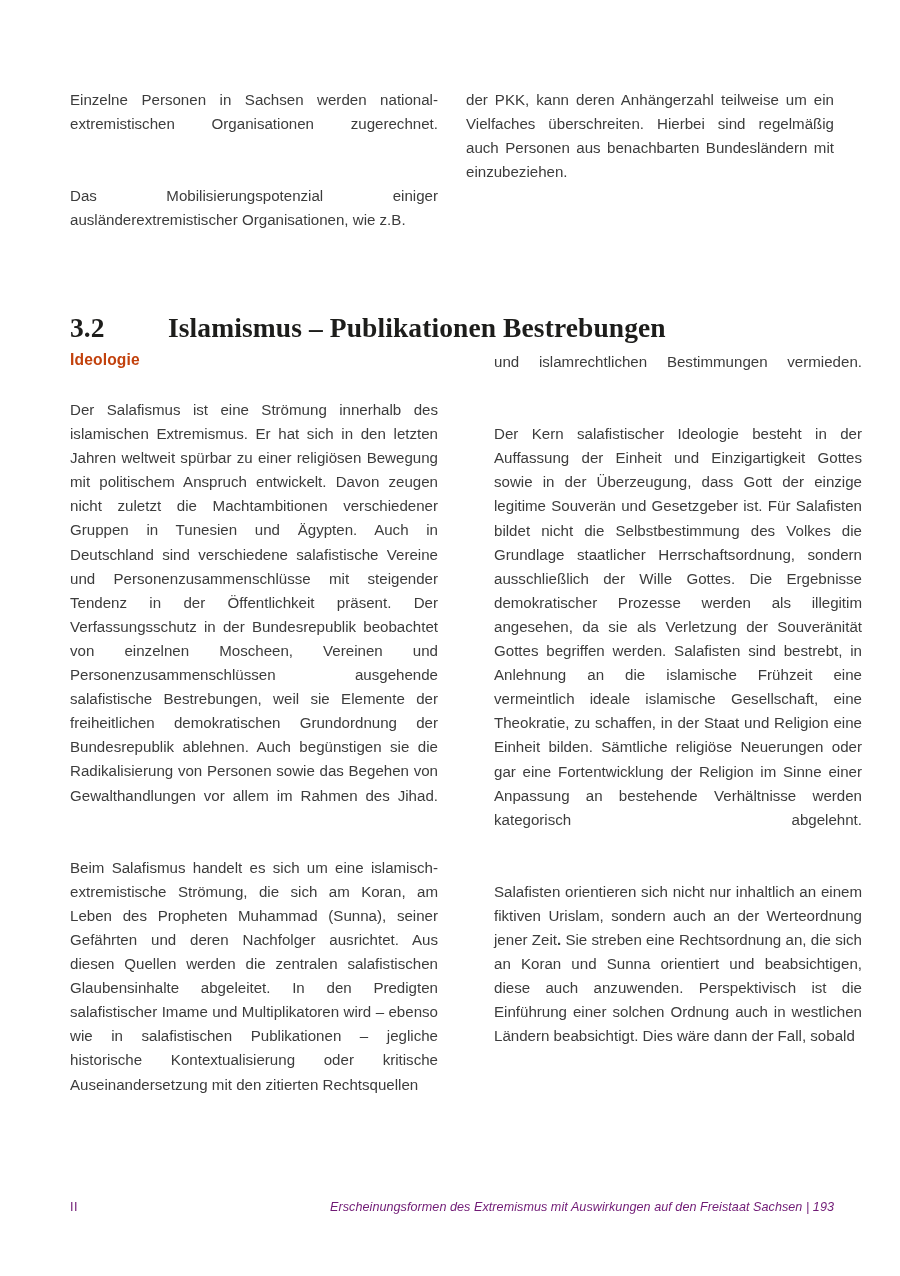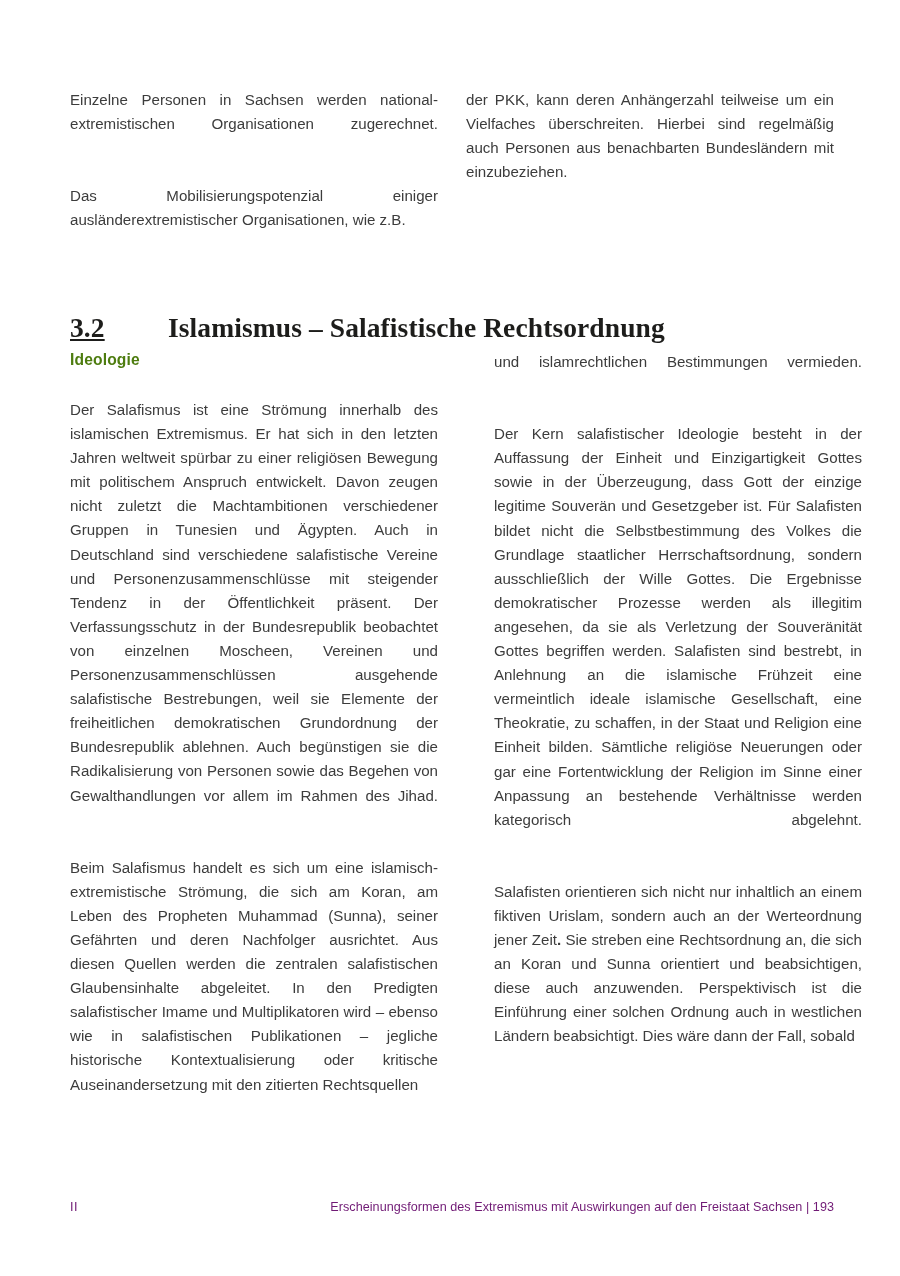--- a/index.html
+++ b/index.html
@@ -70,32 +70,31 @@
     font-size: 27.5px;
     line-height: 34px;
     font-weight: 700;
     color: #1d1d1b;
     letter-spacing: 0.1px;
     white-space: nowrap;
   }
   .section-heading .num {
     display: inline-block;
     width: 98px;
-    text-decoration: underline;
   }
 
   
   .subheading {
     position: absolute;
     left: 70px;
     top: 350px;
     font-size: 15.6px;
     line-height: 20px;
     font-weight: 700;
-    color: #4d7c0f;
+    color: #c2410c;
     letter-spacing: 0.15px;
   }
 
   
   .footer {
     position: absolute;
     left: 70px;
     top: 1196px;
     width: 764px;
     height: 22px;
@@ -108,40 +107,41 @@
     left: 0;
     top: 0;
     letter-spacing: 0.4px;
   }
   .footer-text {
     position: absolute;
     right: 0;
     top: 0;
     white-space: nowrap;
     letter-spacing: 0.05px;
+    font-style: italic;
   }
 
   .bold-dot { font-weight: 700; }
 </style>
 </head>
 <body>
 
 <div class="page">
 
   <div class="col col-left col-top-left">
     <p>Einzelne Personen in Sachsen werden national-extremistischen Organisationen zugerechnet.</p>
     <p class="nostretch">Das Mobilisierungspotenzial einiger ausländerextremistischer Organisationen, wie z.B.</p>
   </div>
 
   <div class="col col-right col-top-right">
     <p>der PKK, kann deren Anhängerzahl teilweise um ein Vielfaches überschreiten. Hierbei sind regelmäßig auch Personen aus benachbarten Bundesländern mit einzubeziehen.</p>
   </div>
 
   <h2 class="section-heading">
-    <span class="num">3.2</span><span>Islamismus – Salafistische Rechtsordnung</span>
+    <span class="num">3.2</span><span>Islamismus – Publikationen Bestrebungen</span>
   </h2>
 
   <div class="subheading">Ideologie</div>
 
   <div class="col col-left col-body-left">
     <p>Der Salafismus ist eine Strömung innerhalb des islamischen Extremismus. Er hat sich in den letzten Jahren weltweit spürbar zu einer religiösen Bewegung mit politischem Anspruch entwickelt. Davon zeugen nicht zuletzt die Machtambitionen verschiedener Gruppen in Tunesien und Ägypten. Auch in Deutschland sind verschiedene salafistische Vereine und Personenzusammenschlüsse mit steigender Tendenz in der Öffentlichkeit präsent. Der Verfassungsschutz in der Bundesrepublik beobachtet von einzelnen Moscheen, Vereinen und Personenzusammenschlüssen ausgehende salafistische Bestrebungen, weil sie Elemente der freiheitlichen demokratischen Grundordnung der Bundesrepublik ablehnen. Auch begünstigen sie die Radikalisierung von Personen sowie das Begehen von Gewalthandlungen vor allem im Rahmen des Jihad.</p>
     <p class="nostretch">Beim Salafismus handelt es sich um eine islamisch-extremistische Strömung, die sich am Koran, am Leben des Propheten Muhammad (Sunna), seiner Gefährten und deren Nachfolger ausrichtet. Aus diesen Quellen werden die zentralen salafistischen Glaubensinhalte abgeleitet. In den Predigten salafistischer Imame und Multiplikatoren wird – ebenso wie in salafistischen Publikationen – jegliche historische Kontextualisierung oder kritische Auseinandersetzung mit den zitierten Rechtsquellen</p>
   </div>
 
   <div class="col col-right col-body-right">

